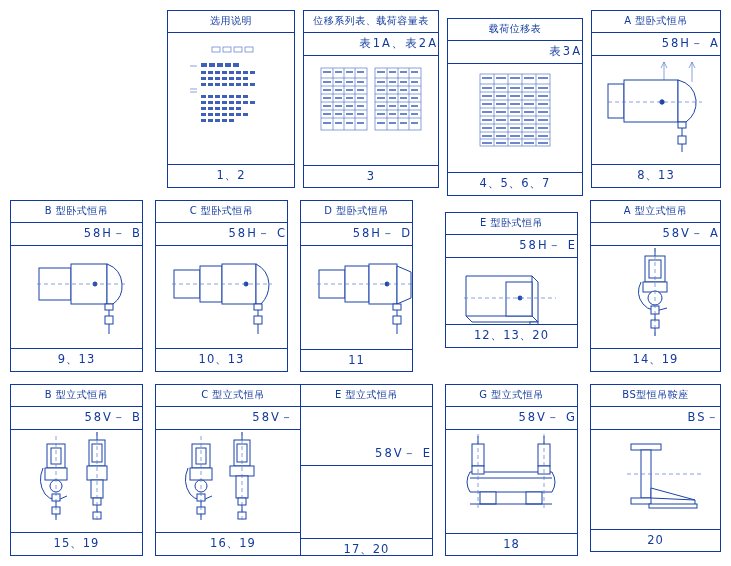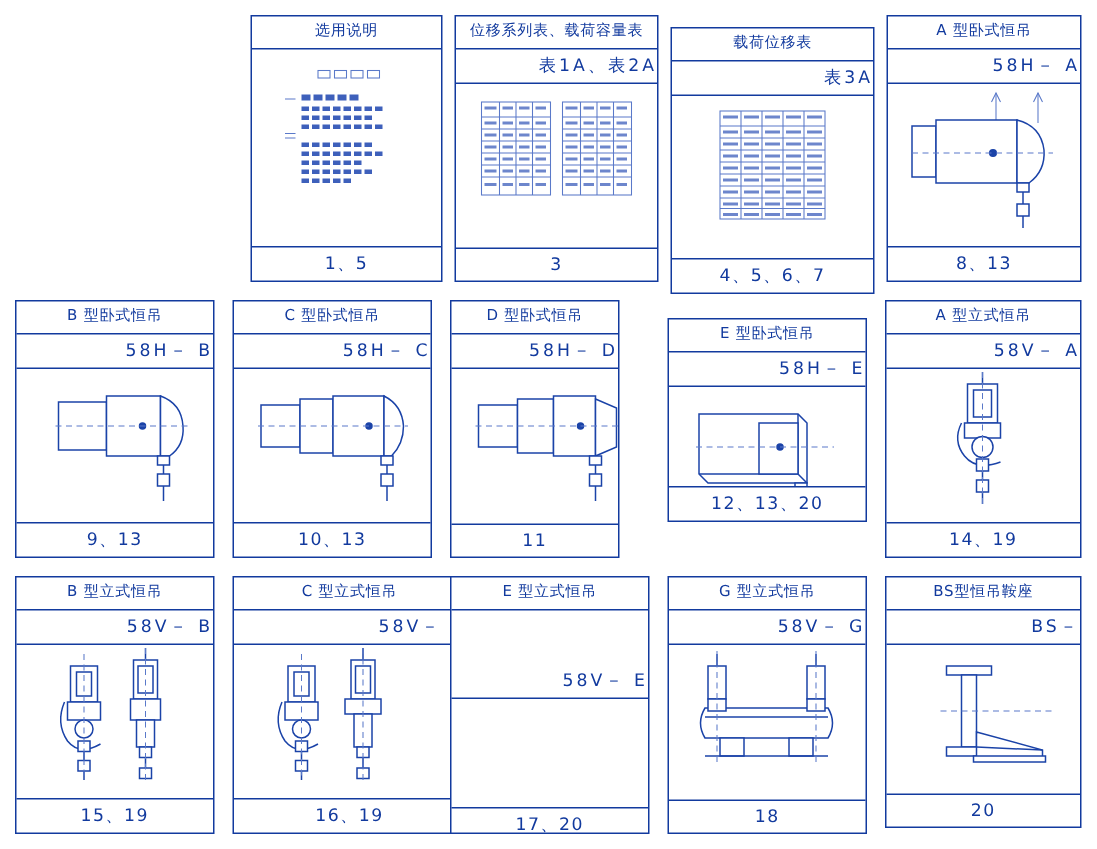--- a/index.html
+++ b/index.html
@@ -143,21 +143,21 @@
           <rect x="75" y="80" width="5" height="3"></rect>
 
           <rect x="33" y="86" width="5" height="3"></rect>
             <rect x="40" y="86" width="5" height="3"></rect>
           <rect x="47" y="86" width="5" height="3"></rect>
             <rect x="54" y="86" width="5" height="3"></rect>
           <rect x="61" y="86" width="5" height="3"></rect>
         </g>
       </svg>
     </div>
-    <div class="ftr">1、5</div>
+    <div class="ftr">1、2</div>
   </div>
 
   <div class="card" style="left:303px;top:10px;width:136px;height:178px;">
     <div class="hdr">位移系列表、载荷容量表</div>
     <div class="hdr2">表1A、表2A</div>
     <div class="body">
       <svg width="134" height="98" viewBox="0 0 134 98">
         <g class="thin">
           <rect x="17" y="12" width="46" height="62"></rect>
           <rect x="71" y="12" width="46" height="62"></rect>

